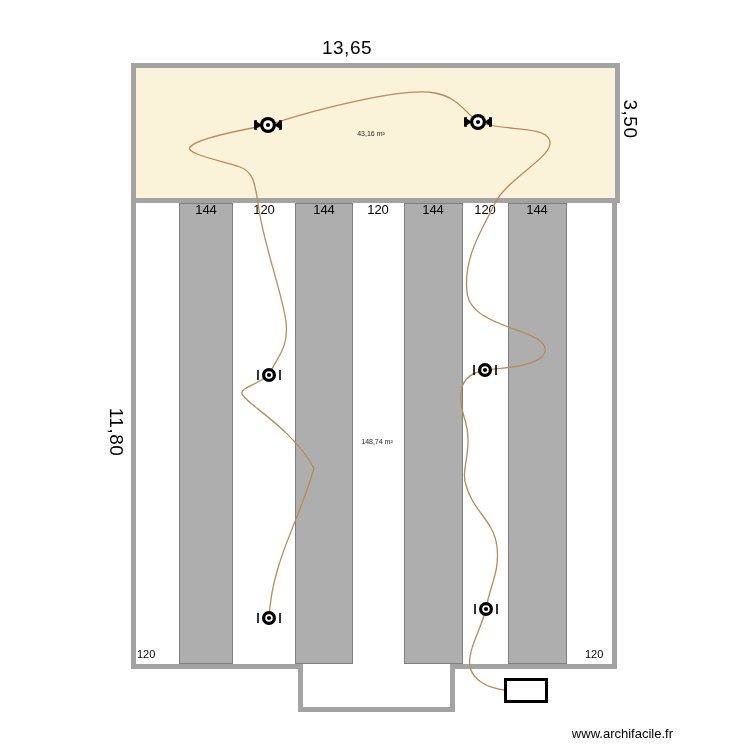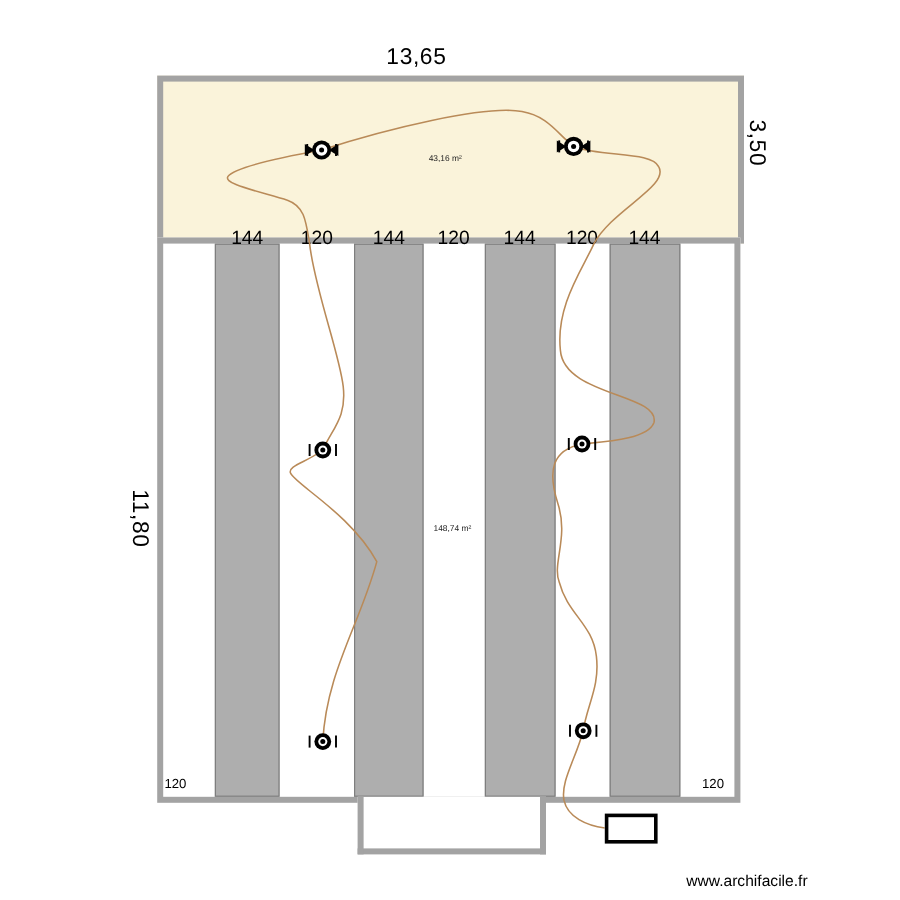--- a/index.html
+++ b/index.html
@@ -20,21 +20,21 @@
     top:203px;height:461px;background:#aeaeae;border:1px solid #7e7e7e;
   }
   .extension{
     left:298px;top:664px;width:157px;height:48px;background:#ffffff;
     border:5px solid #a3a3a3;border-top:none;
   }
   .dim-label{font-size:19px;letter-spacing:0.5px;white-space:nowrap;}
   .dim-top{left:347px;top:37px;transform:translateX(-50%);}
   .dim-right{left:630px;top:119px;transform:translate(-50%,-50%) rotate(90deg);}
   .dim-left{left:116px;top:432px;transform:translate(-50%,-50%) rotate(90deg);}
-  .band-label{font-size:16px;top:190px;transform:translateX(-50%);white-space:nowrap;}
+  .band-label{font-size:13px;top:202px;transform:translateX(-50%);white-space:nowrap;}
   .corner-label{font-size:11px;white-space:nowrap;}
   .area-label{font-size:7px;transform:translate(-50%,-50%);white-space:nowrap;color:#222;}
   .junction-box{
     left:504px;top:678px;width:44px;height:25px;background:#ffffff;border:3px solid #000;
   }
   .watermark{right:77px;top:726px;font-size:13px;white-space:nowrap;margin-left:40px;}
   svg.overlay{position:absolute;left:0;top:0;width:750px;height:750px;pointer-events:none;}
 </style>
 </head>
 <body>

